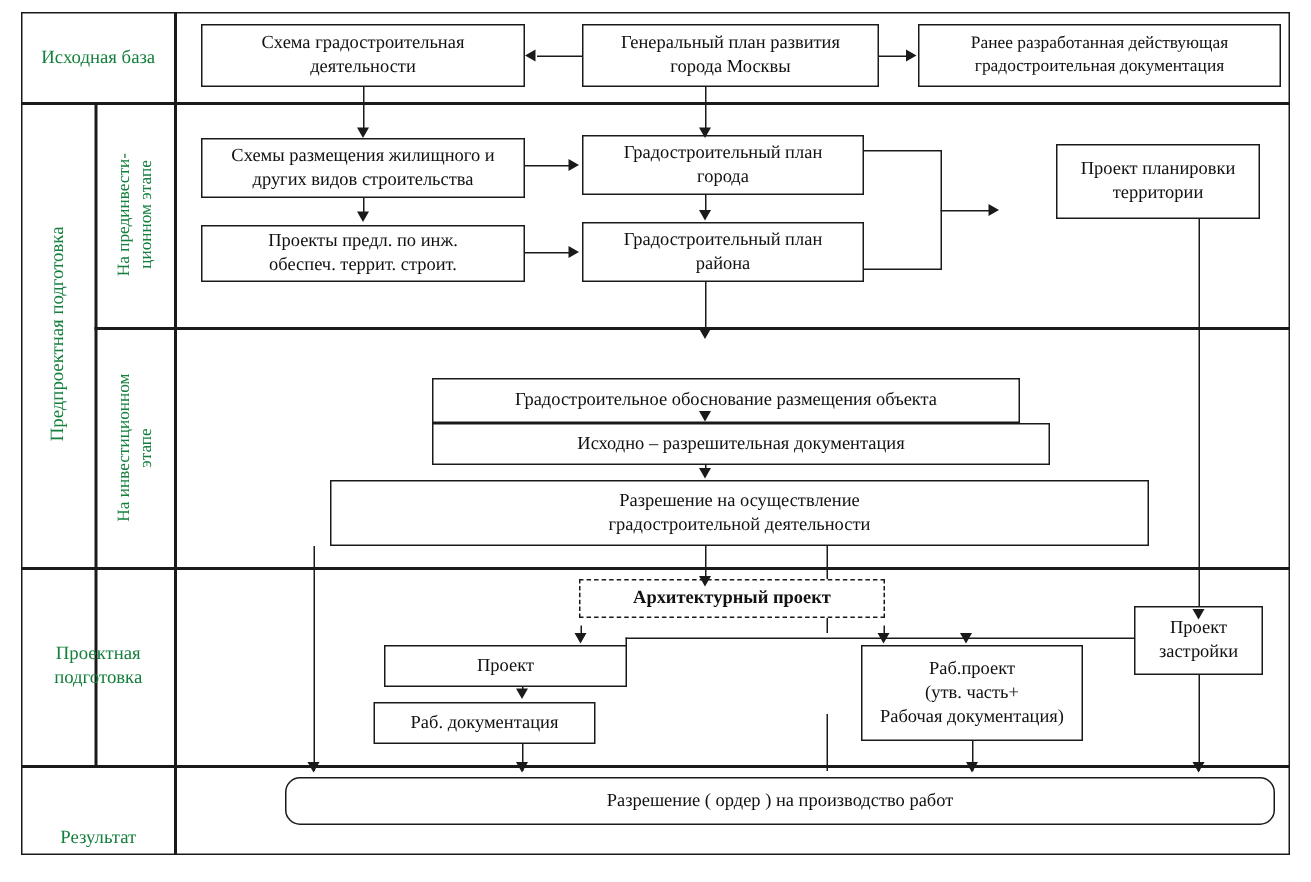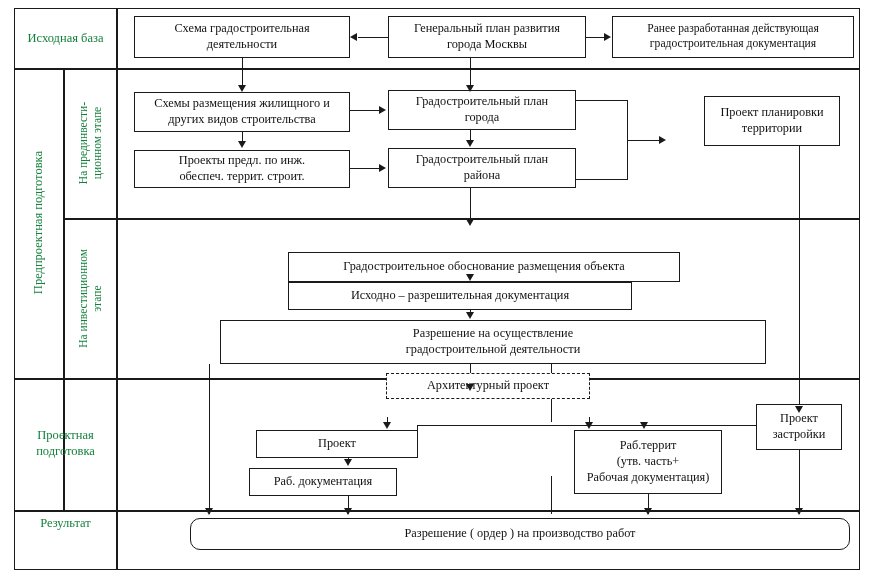--- a/index.html
+++ b/index.html
@@ -64,21 +64,21 @@
   <div class="stage-label" style="left:15px;top:69px;width:48px;height:308px;">
     <span class="rot">Предпроектная подготовка</span>
   </div>
 
   <div class="stage-label" style="left:15px;top:379px;width:101px;height:130px;">
     <span>
       <span class="txt">Проектная подготовка</span>
     </span>
   </div>
 
-  <div class="stage-label" style="left:15px;top:495px;width:101px;height:58px;justify-content:center;">
+  <div class="stage-label" style="left:15px;top:530px;width:101px;height:58px;justify-content:center;">
     <span>Результат</span>
   </div>
 
   <div class="stage-label" style="left:64px;top:69px;width:52px;height:148px;font-size:11.5px;">
     <span class="rot" style="text-align:center;">
       <span>На прединвести-</span><br><span>ционном  этапе</span>
     </span>
   </div>
 
   <div class="stage-label" style="left:64px;top:219px;width:52px;height:158px;font-size:11.5px;">
@@ -167,21 +167,21 @@
 
   <div class="ln v" style="left:470px;top:188px;height:30px;"></div>
 
   <div class="ln v" style="left:799px;top:146px;height:268px;"></div>
   <div class="arw down" style="left:794.5px;top:406px;"></div>
 
   <div class="node" style="left:288px;top:228px;width:392px;height:30px;margin-top:24px;">
     <span>Градостроительное обоснование размещения объекта</span>
   </div>
 
-  <div class="node" style="left:288px;top:282px;width:344px;height:28px;">
+  <div class="node" style="left:288px;top:282px;width:412px;height:28px;">
     <span>Исходно – разрешительная документация</span>
   </div>
 
   <div class="node" style="left:220px;top:320px;width:546px;height:44px;">
     <span>
       <span>Разрешение на осуществление</span><br><span>градостроительной деятельности</span>
     </span>
   </div>
 
   <div class="arw down" style="left:465.5px;top:219px;"></div>
@@ -194,35 +194,35 @@
 
   <div class="ln v" style="left:470px;top:364px;height:22px;"></div>
   <div class="arw down" style="left:465.5px;top:384px;"></div>
 
   <div class="ln v" style="left:209px;top:364px;height:150px;"></div>
   <div class="arw down" style="left:204.5px;top:508px;"></div>
 
   <div class="ln v" style="left:551px;top:364px;height:58px;"></div>
   <div class="ln v" style="left:551px;top:476px;height:38px;"></div>
 
-  <div class="node dashed" style="left:386px;top:373px;width:204px;height:26px;">
+  <div class="node dashed" style="left:386px;top:386px;width:204px;height:26px;font-weight:bold;">
     <span>Архитектурный проект</span>
   </div>
 
   <div class="node" style="left:256px;top:430px;width:162px;height:28px;">
     <span>Проект</span>
   </div>
 
   <div class="node" style="left:249px;top:468px;width:148px;height:28px;align-items:center;">
     <span>Раб. документация</span>
   </div>
 
   <div class="node" style="left:574px;top:430px;width:148px;height:64px;">
     <span>
-      <span>Раб.террит</span><br><span>(утв. часть+</span><br><span>Рабочая документация)</span>
+      <span>Раб.проект</span><br><span>(утв. часть+</span><br><span>Рабочая документация)</span>
     </span>
   </div>
 
   <div class="node" style="left:756px;top:404px;width:86px;height:46px;">
     <span>
       <span>Проект</span><br><span>застройки</span>
     </span>
   </div>
 
   <div class="ln v" style="left:387px;top:417px;height:8px;"></div>

